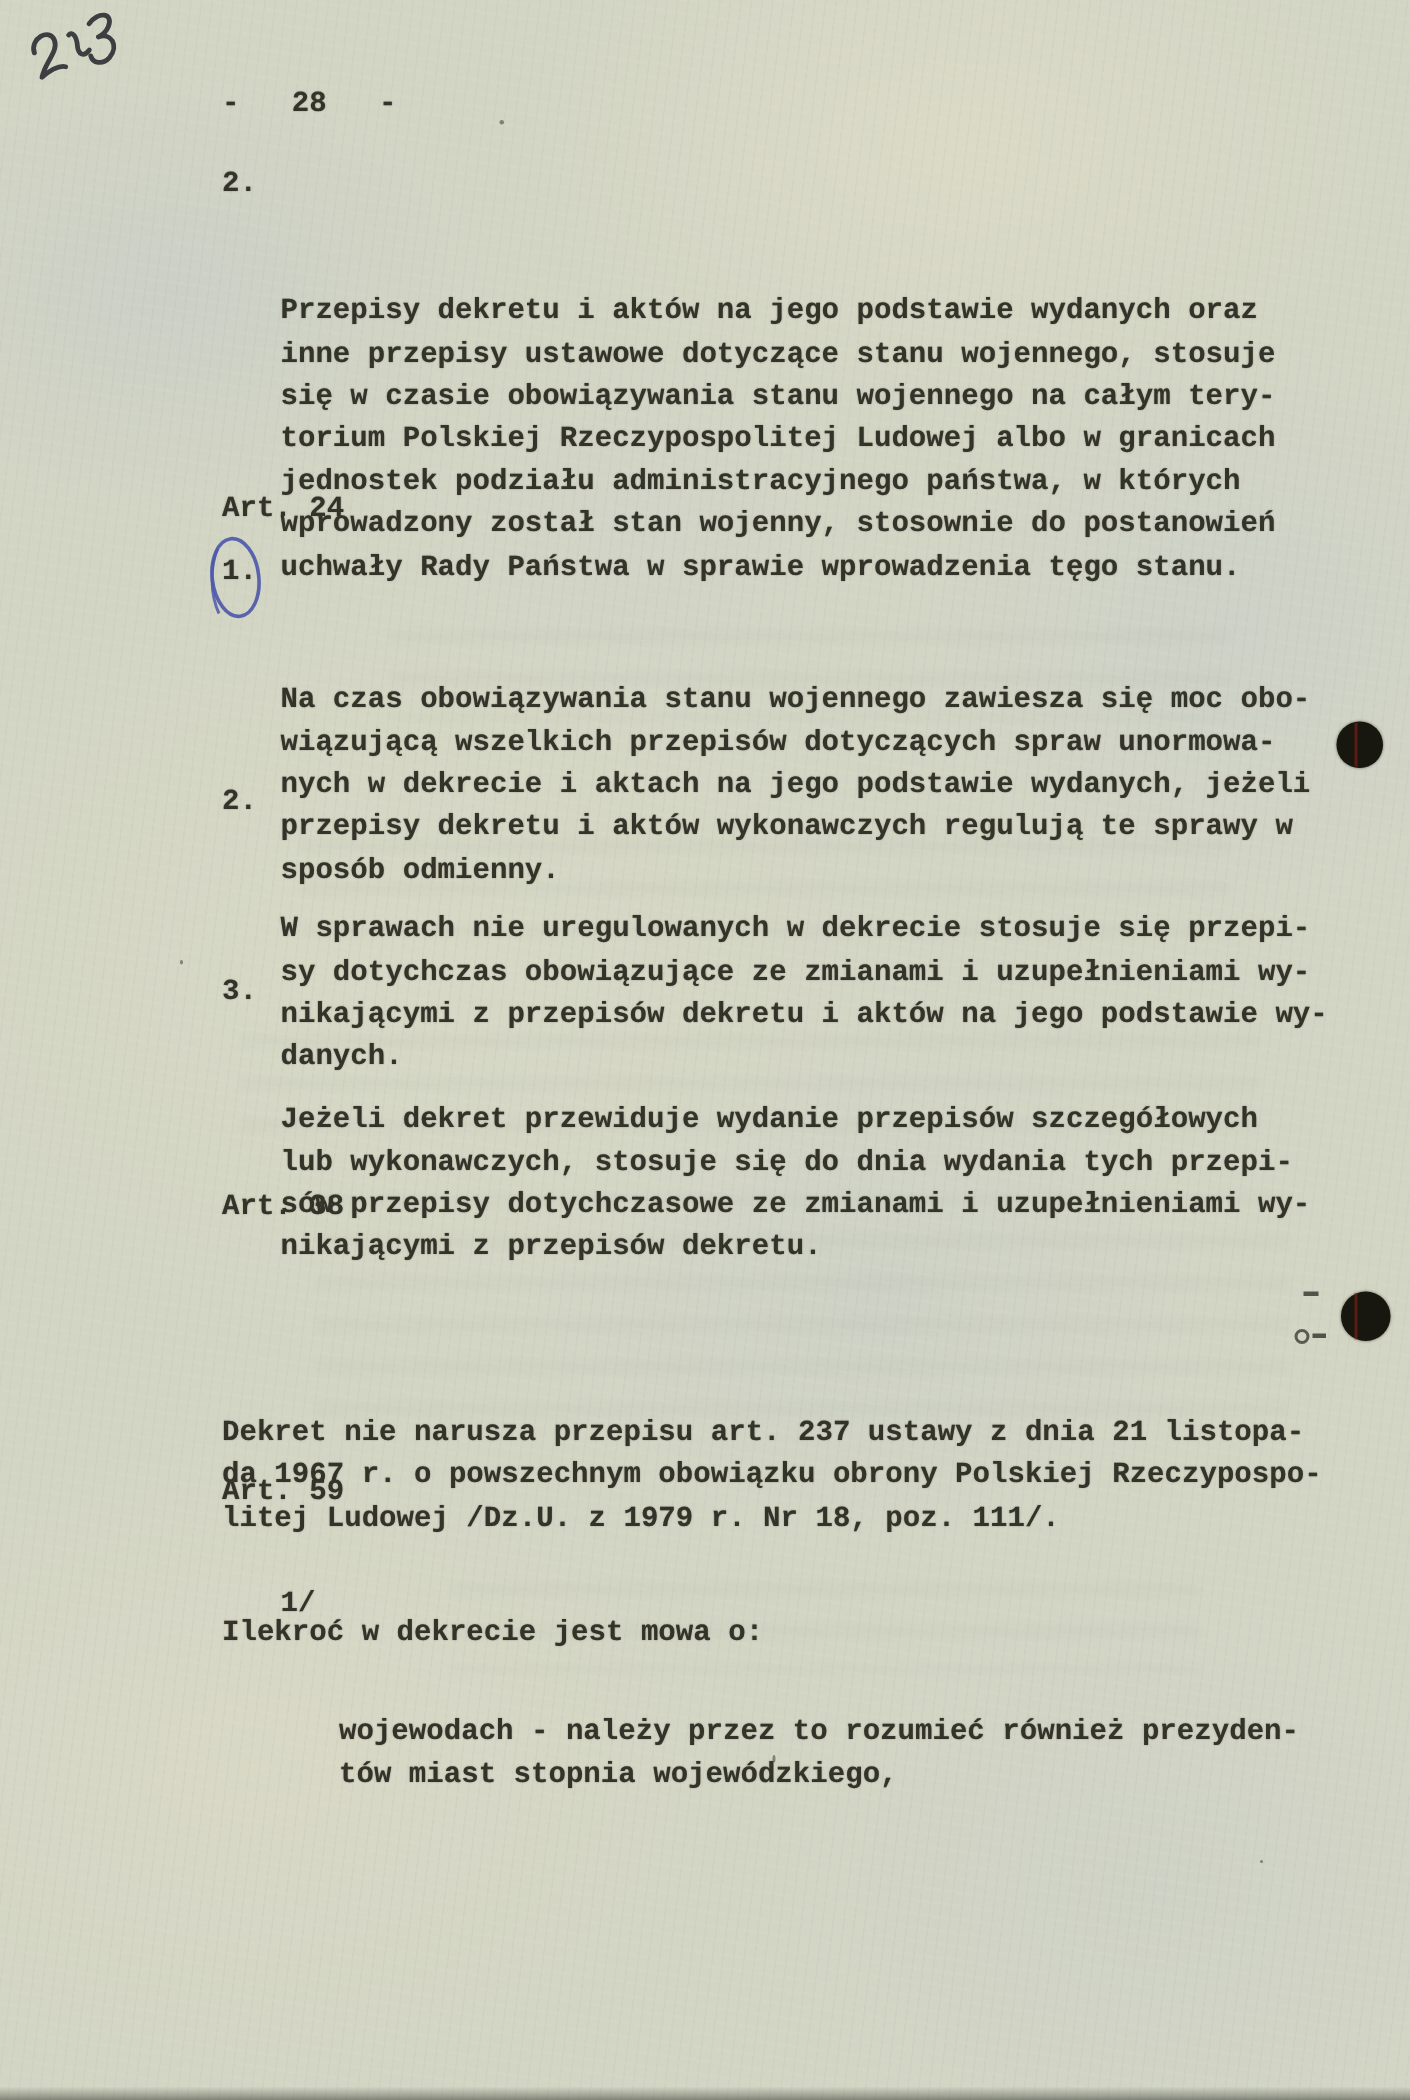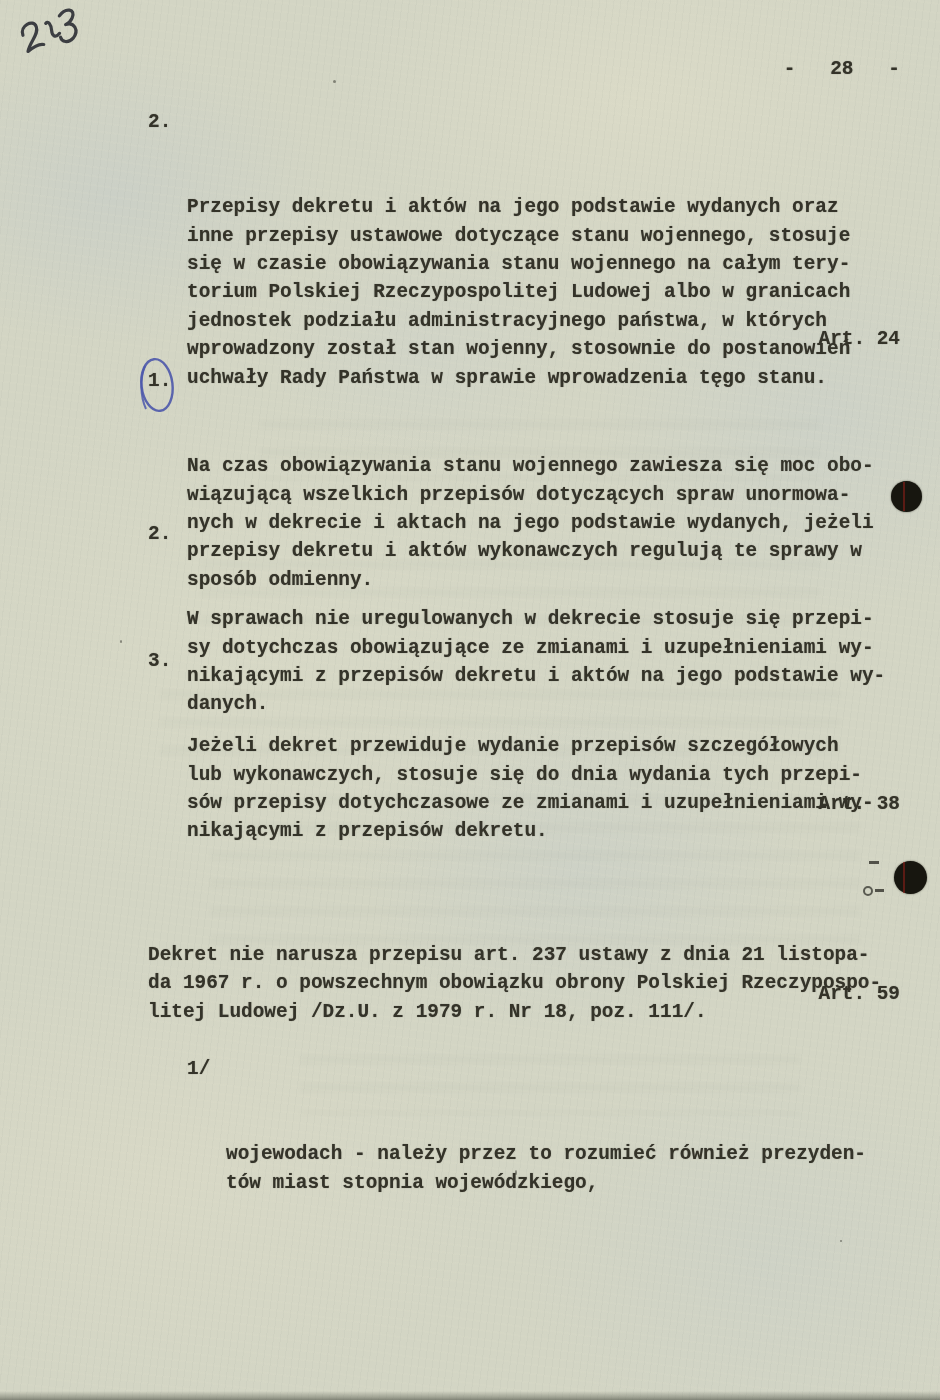--- a/index.html
+++ b/index.html
@@ -30,21 +30,21 @@
   .txt {
     position: absolute;
     color: #343329;
     font-size: 19.4px;
     line-height: 28.4px;
     font-weight: bold;
     white-space: pre;
     text-shadow: 0 0 1px rgba(52,50,44,0.55);
   }
   .col      { left: 148px; width: 760px; }
-  .heading  { left: 148px; width: 752px; text-align: right; }
+  .heading  { left: 148px; width: 752px; text-align: left; }
   .item     { padding-left: 39px; }
   .item .num { position: absolute; left: 0; top: 0; }
   .subcol   { left: 187px; width: 720px; }
   .ptext    { display: block; white-space: pre; }
   
   .dot { position: absolute; background: #17160f; border-radius: 50%; box-shadow: 0 0 2px rgba(20,20,12,0.6); }
   .dot .redline { position: absolute; top: 1px; bottom: 1px; width: 2px; background: rgba(148,32,26,0.55); }
   
   .mark { position: absolute; background: #32312b; opacity: 0.8; }
   .ring { position: absolute; width: 6px; height: 6px; border: 2px solid #32312b; border-radius: 50%; background: transparent; opacity: 0.75; }
@@ -126,20 +126,23 @@
   </div>
 
   <div class="txt heading" style="top:790px;">Art. 38</div>
   <div class="txt col" style="top:884px;">
     <span class="ptext">Dekret nie narusza przepisu art. 237 ustawy z dnia 21 listopa-
 da 1967 r. o powszechnym obowiązku obrony Polskiej Rzeczypospo-
 litej Ludowej /Dz.U. z 1979 r. Nr 18, poz. 111/.</span>
   </div>
 
   <div class="txt heading" style="top:960px;margin-top:20px;">Art. 59</div>
+  <div class="txt col" style="top:1017px;">
+    <span class="ptext">Ilekroć w dekrecie jest mowa o:</span>
+  </div>
   <div class="txt subcol item" style="top:1055px;">
     <span class="num">1/</span>
     <span class="ptext">wojewodach - należy przez to rozumieć również prezyden-
 tów miast stopnia wojewódzkiego,</span>
   </div>
 
   <div class="dot" style="left:891px;top:481px;width:31px;height:31px;">
     <div class="redline" style="left:12px;"></div>
   </div>
   <div class="dot" style="left:894px;top:861px;width:33px;height:33px;">

